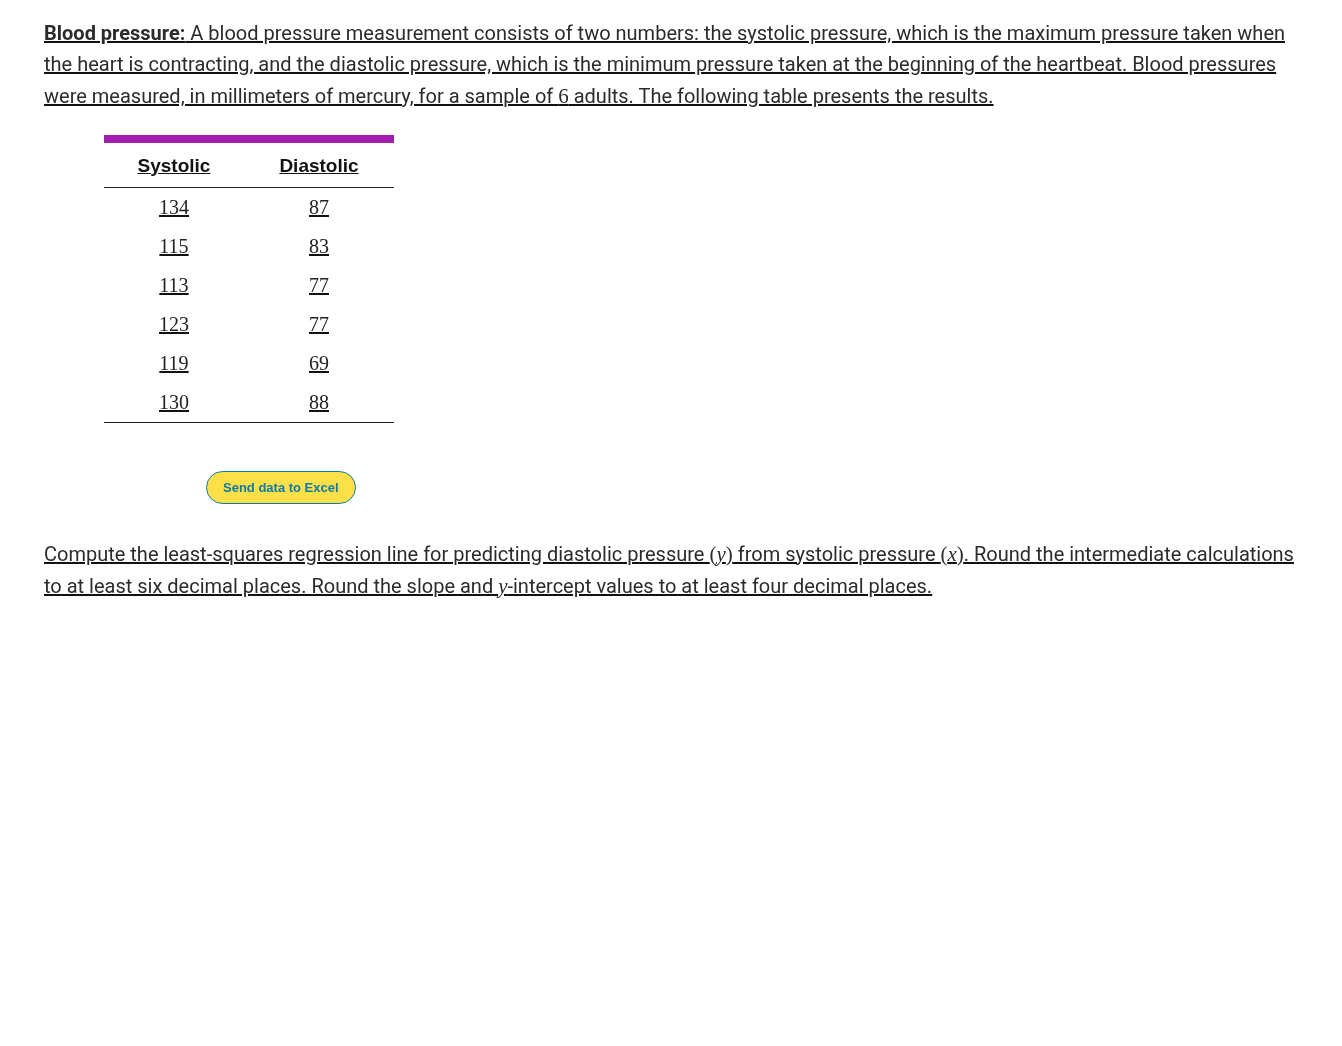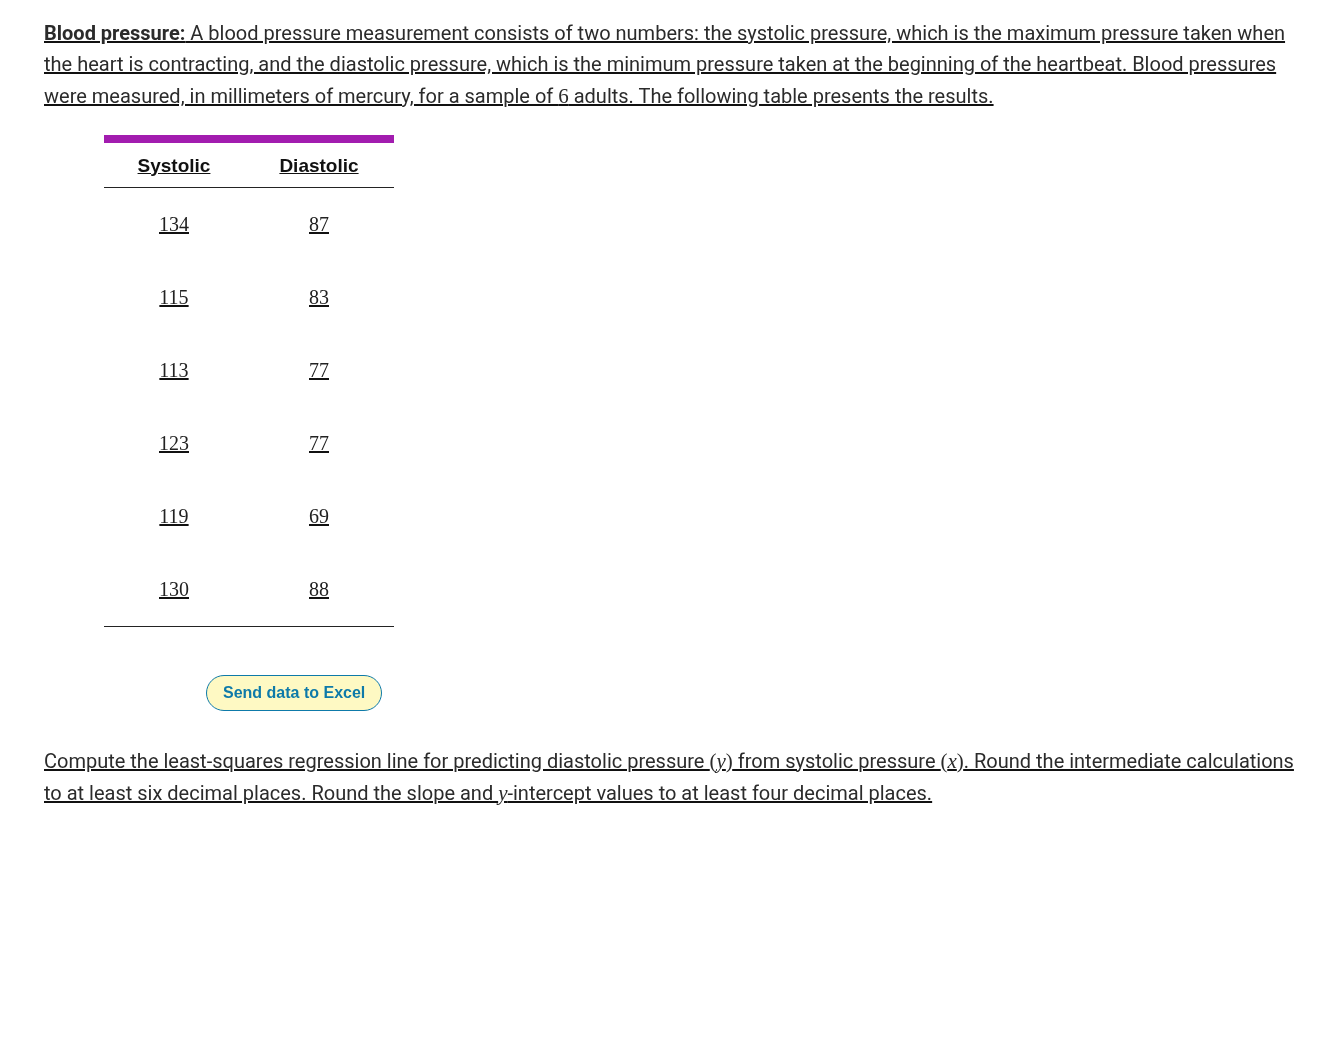--- a/index.html
+++ b/index.html
@@ -48,39 +48,39 @@
     font-family: -apple-system, BlinkMacSystemFont, "Segoe UI", Arial, sans-serif;
     font-weight: 700;
     font-size: 19px;
     padding: 12px 8px 10px 8px;
     color: #111;
     text-align: center;
   }
   table.data td {
     font-family: "Times New Roman", Times, serif;
     font-size: 20px;
-    padding: 25px 8px;
+    padding: 8px 8px;
     color: #222;
     text-align: center;
   }
   table.data tbody {
     border-bottom: 1.5px solid #232323;
   }
 
   
   .excel-wrap {
     margin-top: 48px;
     margin-left: 162px;
   }
   .excel-btn {
     display: inline-block;
     border: 1.5px solid #0e7aa9;
     color: #0e7aa9;
-    background: #fef9c3;
-    font-size: 16px;
+    background: #fde047;
+    font-size: 13px;
     font-weight: 700;
     padding: 9px 16px;
     border-radius: 22px;
     cursor: pointer;
     line-height: 1;
   }
 
   
   .instructions {
     margin-top: 34px;

